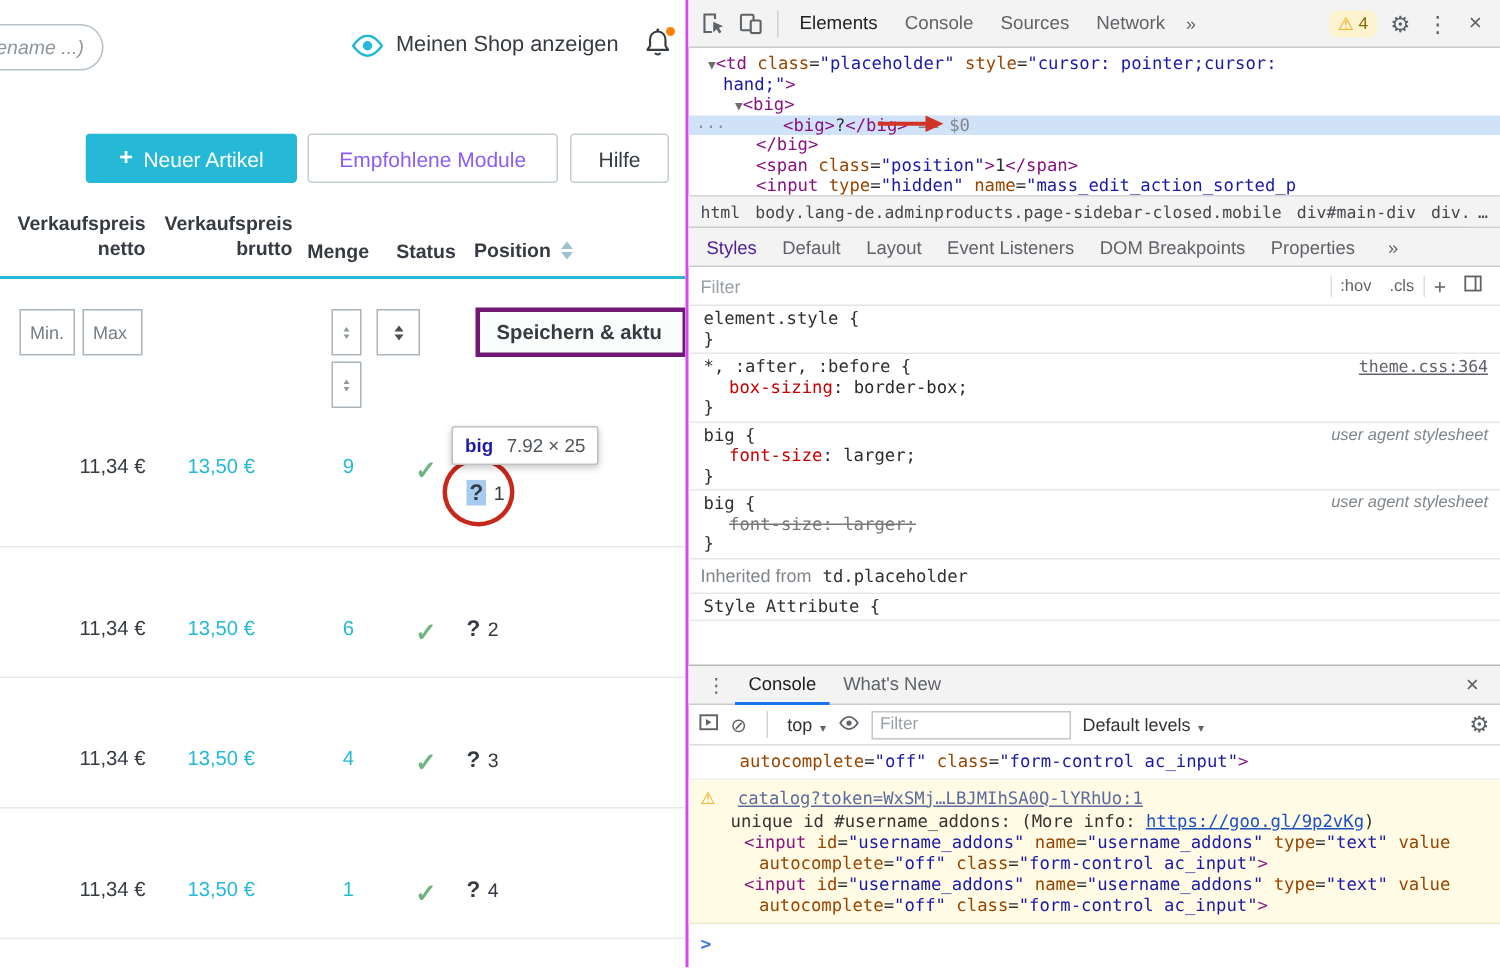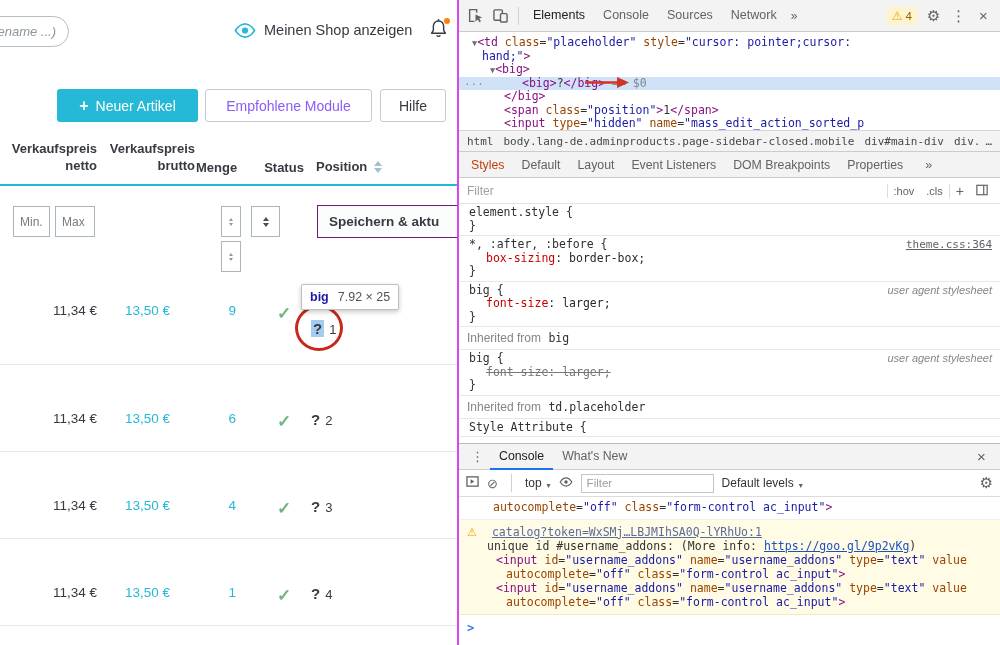--- a/index.html
+++ b/index.html
@@ -15,39 +15,39 @@
   .bell{position:absolute;left:429px;top:18px;cursor:pointer}
   .bell-dot{position:absolute;right:-2px;top:0;width:6px;height:6px;border-radius:50%;background:#ff8006}
   .btn{position:absolute;top:89px;height:33px;border-radius:3px;font-size:14px;display:flex;align-items:center;justify-content:center;cursor:pointer;border:1px solid transparent;font-family:"Liberation Sans",sans-serif}
   .btn-new{left:57px;width:141px;background:#25b9d7;color:#fff;gap:7px}
   .btn-new .plus{font-size:16px;font-weight:bold}
   .btn-mod{left:205px;width:167px;background:#fff;border-color:#c3ccd1;color:#8b5cf6}
   .btn-help{left:380px;width:66px;background:#fff;border-color:#c3ccd1;color:#363a41}
   .th{position:absolute;top:141px;font-size:13px;font-weight:bold;color:#363a41;line-height:1.3}
   .th1{left:4px;width:93px;text-align:right}
   .th2{left:102px;width:93px;text-align:right}
-  .th3{left:196px;width:50px;top:160px}
+  .th3{left:196px;width:50px;text-align:right;top:160px}
   .th4{left:260px;width:48px;text-align:center;top:160px}
   .th5{left:316px;top:159px;display:flex;gap:7px;align-items:center}
   .sort{display:flex;flex-direction:column;gap:2px;cursor:pointer}
   .tri-u{width:0;height:0;border-left:4px solid transparent;border-right:4px solid transparent;border-bottom:5px solid #9fc1cf}
   .tri-d{width:0;height:0;border-left:4px solid transparent;border-right:4px solid transparent;border-top:5px solid #9fc1cf}
   .tri-u.dk{border-bottom-color:#474f55;border-left-width:3.5px;border-right-width:3.5px;border-bottom-width:4px}
   .tri-d.dk{border-top-color:#474f55;border-left-width:3.5px;border-right-width:3.5px;border-top-width:4px}
   .tri-u.sm{border-left-width:2.5px;border-right-width:2.5px;border-bottom:3px solid #8f9aa0}
   .tri-d.sm{border-left-width:2.5px;border-right-width:2.5px;border-top:3px solid #8f9aa0}
   .hdr-line{position:absolute;top:184px;left:0;width:457px;height:2px;background:#25b9d7}
   .fin{position:absolute;border:1px solid #aab6bc;background:#fff;font-size:12px;color:#363a41;padding:0 6px;outline:none;font-family:"Liberation Sans",sans-serif}
   .f-min{left:13px;top:206px;width:37px;height:31px}
   .f-max{left:55px;top:206px;width:40px;height:31px}
   .fin::placeholder{color:#747d83}
   .spin{position:absolute;left:221px;width:20px;height:31px;border:1px solid #aab6bc;background:#fff;display:flex;flex-direction:column;align-items:center;justify-content:center;gap:2px;cursor:pointer}
   .spin1{top:206px}.spin2{top:241px}
   .sel-box{position:absolute;left:251px;top:206px;width:29px;height:31px;border:1px solid #aab6bc;background:#fff;display:flex;flex-direction:column;align-items:center;justify-content:center;gap:2px;cursor:pointer}
-  .btn-save{position:absolute;left:317px;top:205px;width:141px;height:33px;background:#fbfcfc;border:1px solid #701a75;color:#363a41;font-size:13.5px;font-weight:bold;display:flex;align-items:center;padding-left:11px;white-space:nowrap;overflow:hidden;cursor:pointer}
+  .btn-save{position:absolute;left:317px;top:205px;width:141px;height:33px;background:#fbfcfc;border:3px solid #701a75;color:#363a41;font-size:13.5px;font-weight:bold;display:flex;align-items:center;padding-left:11px;white-space:nowrap;overflow:hidden;cursor:pointer}
   .rowline{position:absolute;left:0;width:457px;height:1px;background:#e6e9eb}
   .row{position:absolute;left:0;width:457px;height:40px}
   .cell{position:absolute;font-size:13.5px;color:#363a41}
   .c-netto{left:4px;width:93px;text-align:right}
   .c-brutto{left:102px;width:68px;text-align:right;color:#25b9d7}
   .c-menge{left:196px;width:40px;text-align:right;color:#25b9d7}
   .c-status{left:260px;width:48px;text-align:center}
   .check{color:#70b580;font-size:17px;font-weight:bold}
   .c-pos{left:311px;display:flex;align-items:baseline;gap:5px;cursor:pointer}
   .q{font-size:15px;font-weight:bold}
@@ -77,21 +77,21 @@
   .el-tree .cl.sel{background:#cfe2f8}
   .tk-t{color:#881280}.tk-a{color:#994500}.tk-v{color:#1a1aa6}.tk-p{color:#303030}.tk-g{color:#80868b}
   .tk-w{color:#6e6e6e;font-size:8.5px}
   .el-dots{position:absolute;left:5px;top:75px;color:#8a9096;font-family:"DejaVu Sans Mono",monospace;font-size:11px;z-index:5}
   .el-arrow{position:absolute;left:126px;top:77px;z-index:6}
   .crumbs{position:absolute;top:130px;left:0;right:0;height:22px;background:#f3f3f3;border-top:1px solid #d6d6d6;border-bottom:1px solid #ccc;display:flex;align-items:center;gap:10px;padding:0 8px;font-family:"DejaVu Sans Mono",monospace;font-size:11px;color:#45484b;white-space:nowrap;overflow:hidden}
   .crumb{cursor:pointer}
   .crumb-ovf{position:absolute;right:0;top:1px;height:20px;line-height:20px;padding:0 8px 0 6px;background:#f3f3f3;color:#45484b;cursor:pointer}
   .sb-tabs{position:absolute;top:152px;left:0;right:0;height:26px;background:#f3f3f3;border-bottom:1px solid #ccc;display:flex;align-items:center;gap:17px;padding:0 12px;color:#5f6368;font-size:12.3px;white-space:nowrap;overflow:hidden}
   .sb-tab{cursor:pointer}
-  .sb-tab.active{color:#c2410c}
+  .sb-tab.active{color:#4c1d95}
   .st-toolbar{position:absolute;top:178px;left:0;right:0;height:26px;border-bottom:1px solid #e3e3e3;display:flex;align-items:center;padding:0 6px 0 8px}
   .st-filter{flex:1;border:none;outline:none;font-size:12px;color:#333;background:transparent;font-family:"Liberation Sans",sans-serif}
   .st-filter::placeholder{color:#9aa0a6}
   .st-ctrl{color:#5f6368;font-size:11px;padding:0 6px;cursor:pointer}
   .st-ctrl.plus{font-size:14px}
   .st-sep{width:1px;height:14px;background:#ddd}
   .styles{position:absolute;top:204px;left:0;right:0;height:239px;overflow:hidden}
   .sec{padding:2px 8px 2px 10px;border-bottom:1px solid #e8e8e8;position:relative}
   .origin{float:right;color:#80868b;font-size:11px;font-style:italic;margin-left:10px;font-family:"Liberation Sans",sans-serif}
   .origin.olink{font-style:normal;text-decoration:underline;color:#5f6368;cursor:pointer;font-family:"DejaVu Sans Mono",monospace}
@@ -325,21 +325,20 @@
         <div class="cl">*, :after, :before {</div>
         <div class="prop cl"><span class="tk-prop">box-sizing</span><span class="tk-pv">: border-box;</span></div>
         <div class="cl">}</div>
       </div>
       <div class="sec">
         <div class="origin">user agent stylesheet</div>
         <div class="cl">big {</div>
         <div class="prop cl"><span class="tk-prop">font-size</span><span class="tk-pv">: larger;</span></div>
         <div class="cl">}</div>
       </div>
-      <div class="inh"><span>Inherited from </span><span class="noderef">big</span></div>
       <div class="sec">
         <div class="origin">user agent stylesheet</div>
         <div class="cl">big {</div>
         <div class="prop cl strike"><span class="tk-prop">font-size</span><span class="tk-pv">: larger;</span></div>
         <div class="cl">}</div>
       </div>
       <div class="inh"><span>Inherited from </span><span class="noderef">td.placeholder</span></div>
       <div class="sec">
         <div class="cl">Style Attribute {</div>
       </div>

